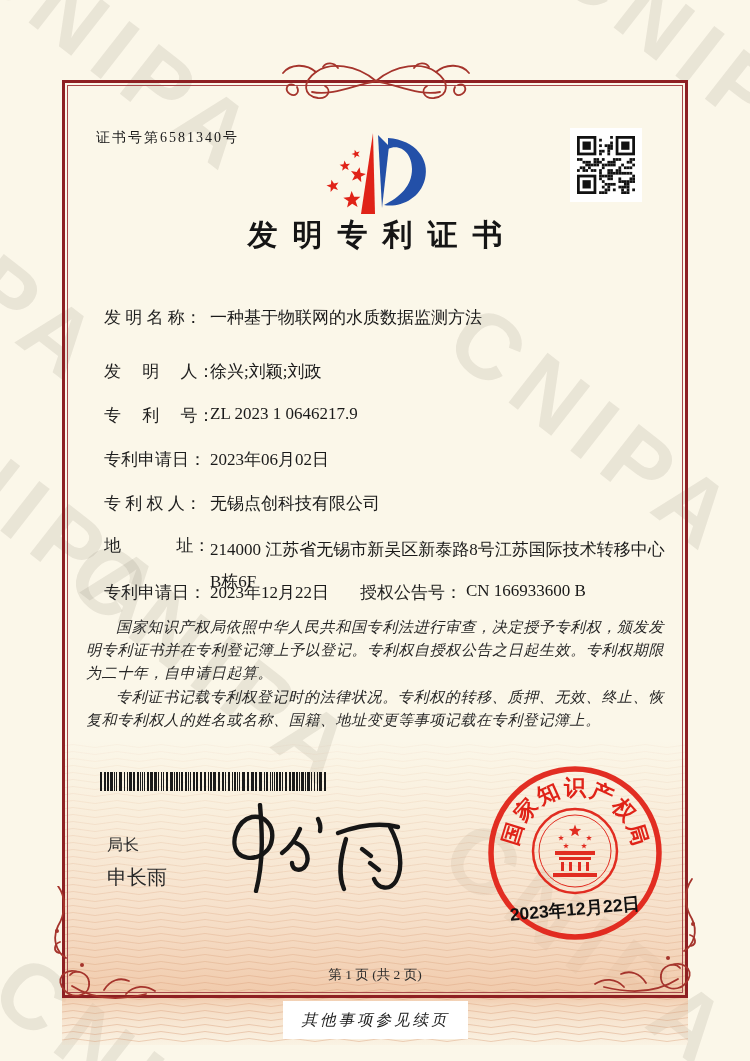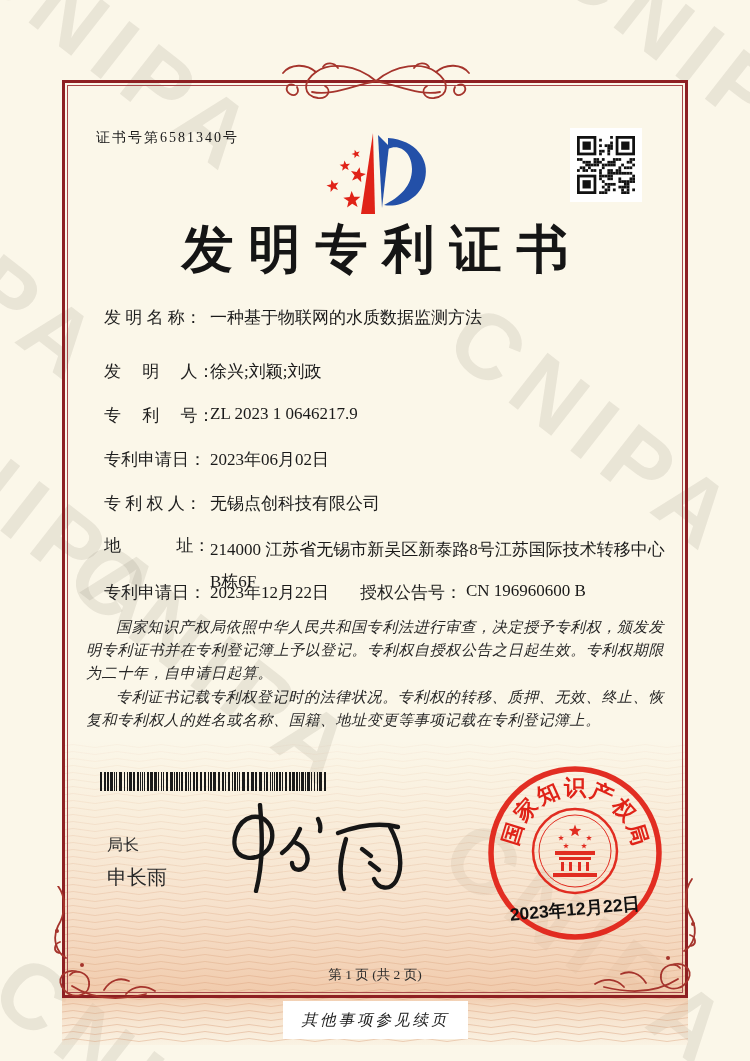--- a/index.html
+++ b/index.html
@@ -28,21 +28,21 @@
     position:absolute;inset:2px;border:1.5px solid #a8474a;
   }
   
   .ornament{z-index:3;}
   
   .content{z-index:4;}
   #cert-number{left:96px;top:129px;font-size:14px;letter-spacing:2px;color:#1b1b1b;}
   #logo{left:312px;top:126px;}
   #qr-box{left:570px;top:128px;width:72px;height:74px;background:#fff;display:flex;align-items:center;justify-content:center;}
   #page-title{
-    left:0;width:750px;top:215px;text-align:center;font-size:52px;font-weight:600;
+    left:0;width:750px;top:215px;text-align:center;font-size:30px;font-weight:600;
     letter-spacing:15px;padding-left:15px;box-sizing:border-box;color:#151515;
   }
   .field-row{position:absolute;left:104px;font-size:17px;white-space:nowrap;}
   .flabel{display:inline-block;width:106px;vertical-align:top;color:#1f1f1f;}
   .fvalue{display:inline-block;vertical-align:top;color:#1a1a1a;}
   .fvalue.wrap{white-space:normal;width:458px;line-height:32px;}
   #row-grant .fvalue{width:150px;}
   #row-grant .flabel2{display:inline-block;width:106px;margin-left:0px;font-family:Liberation Mono, monospace;}
   #paragraphs{left:86px;top:616px;width:578px;z-index:4;}
   #paragraphs p{
@@ -332,21 +332,21 @@
 <div class="field-row content" style="top:448px;">
   <span class="flabel">专利申请日：</span><span class="fvalue">2023年06月02日</span>
 </div>
 <div class="field-row content" style="top:492px;">
   <span class="flabel">专 利 权 人：</span><span class="fvalue">无锡点创科技有限公司</span>
 </div>
 <div class="field-row content" style="top:534px;">
   <span class="flabel">地　　　 址：</span><span class="fvalue wrap">214000 江苏省无锡市新吴区新泰路8号江苏国际技术转移中心B栋6F</span>
 </div>
 <div id="row-grant" class="field-row content" style="top:581px;">
-  <span class="flabel">专利申请日：</span><span class="fvalue">2023年12月22日</span><span class="flabel flabel2">授权公告号：</span><span class="fvalue">CN 196960600 B</span>
+  <span class="flabel">专利申请日：</span><span class="fvalue">2023年12月22日</span><span class="flabel flabel2">授权公告号：</span><span class="fvalue">CN 166933600 B</span>
 </div>
 
 <div id="paragraphs" class="abs content">
   <p>国家知识产权局依照中华人民共和国专利法进行审查，决定授予专利权，颁发发明专利证书并在专利登记簿上予以登记。专利权自授权公告之日起生效。专利权期限为二十年，自申请日起算。</p>
   <p>专利证书记载专利权登记时的法律状况。专利权的转移、质押、无效、终止、恢复和专利权人的姓名或名称、国籍、地址变更等事项记载在专利登记簿上。</p>
 </div>
 
 <svg id="barcode" class="abs content" width="232" height="19" viewBox="0 0 232 19">
     <rect x="0" y="0" width="2" height="19" fill="#1a1a1a"></rect>
     <rect x="4" y="0" width="2" height="19" fill="#1a1a1a"></rect>

